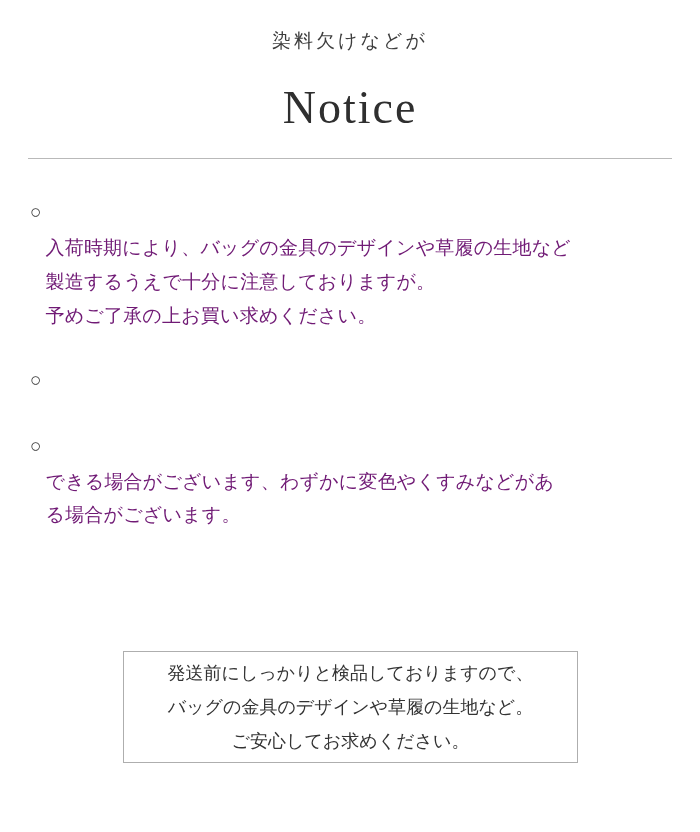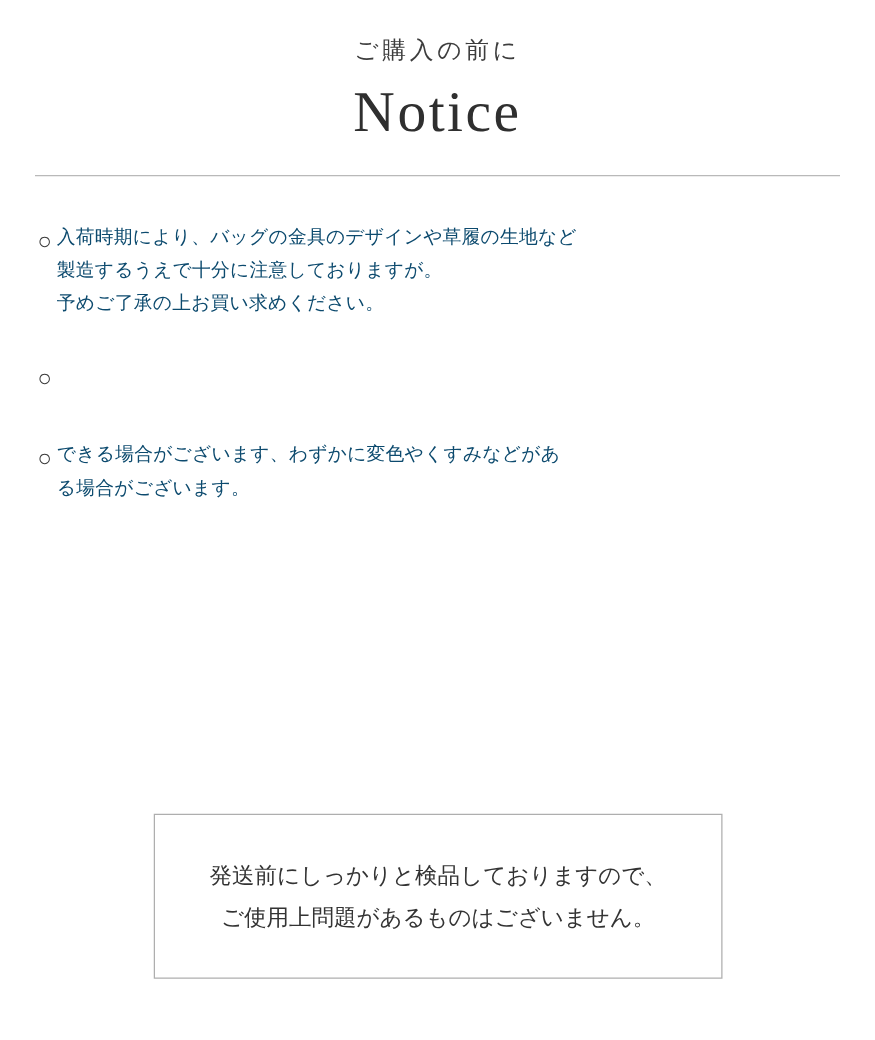--- a/index.html
+++ b/index.html
@@ -32,21 +32,21 @@
     color: #3d3d3d;
     line-height: 1.4;
   }
   .header-title {
     font-family: "Liberation Serif", serif;
     font-size: 46px;
     font-weight: 400;
     letter-spacing: 2px;
     color: #2f2f2f;
     line-height: 1.25;
-    margin-top: 6px;
+    margin-top: 24px;
   }
   .header-rule {
     margin: 22px auto 0 auto;
     width: 644px;
     height: 1px;
     background: #b9b9b9;
   }
   
   .notes {
     margin: 0 auto;
@@ -61,36 +61,37 @@
   }
   .note-bullet {
     flex: 0 0 auto;
     font-size: 19px;
     line-height: 1.78;
     color: #3a3a3a;
     margin-right: 4px;
   }
   .note-body {
     flex: 1 1 auto;
-    font-size: 15px;
+    font-size: 19px;
     line-height: 1.78;
-    color: #0c4a6e;
+    color: #701a75;
     letter-spacing: 0.2px;
+    margin-top: 36px;
   }
   .note-line {
     display: block;
     white-space: nowrap;
   }
   
   .callout {
     position: absolute;
     left: 123px;
     top: 651px;
     width: 455px;
-    height: 132px;
+    height: 112px;
     border: 1px solid #aeaeae;
     box-sizing: border-box;
     display: flex;
     flex-direction: column;
     align-items: center;
     justify-content: center;
   }
   .callout-line {
     font-size: 18px;
     line-height: 1.9;
@@ -98,21 +99,21 @@
     text-align: center;
     white-space: nowrap;
   }
 </style>
 </head>
 <body>
 
 <div class="page">
 
   <div class="header">
-    <div class="header-sub">ご購入の前に</div>
+    <div class="header-sub">染料欠けなどが</div>
     <div class="header-title">Notice</div>
     <div class="header-rule"></div>
   </div>
 
   <div class="notes">
 
     <div class="note">
       <span class="note-bullet">○</span>
       <div class="note-body">
         <span class="note-line">入荷時期により、バッグの金具のデザインや草履の生地など</span>
@@ -132,16 +133,17 @@
       <div class="note-body">
         <span class="note-line">できる場合がございます、わずかに変色やくすみなどがあ</span>
         <span class="note-line">る場合がございます。</span>
       </div>
     </div>
 
   </div>
 
   <div class="callout">
     <div class="callout-line">発送前にしっかりと検品しておりますので、</div>
-    <div class="callout-line">ご使用上問題があるものはございません。</div>
+    <div class="callout-line">バッグの金具のデザインや草履の生地など。</div>
+    <div class="callout-line">ご安心してお求めください。</div>
   </div>
 
 </div>
 
 </body></html>

